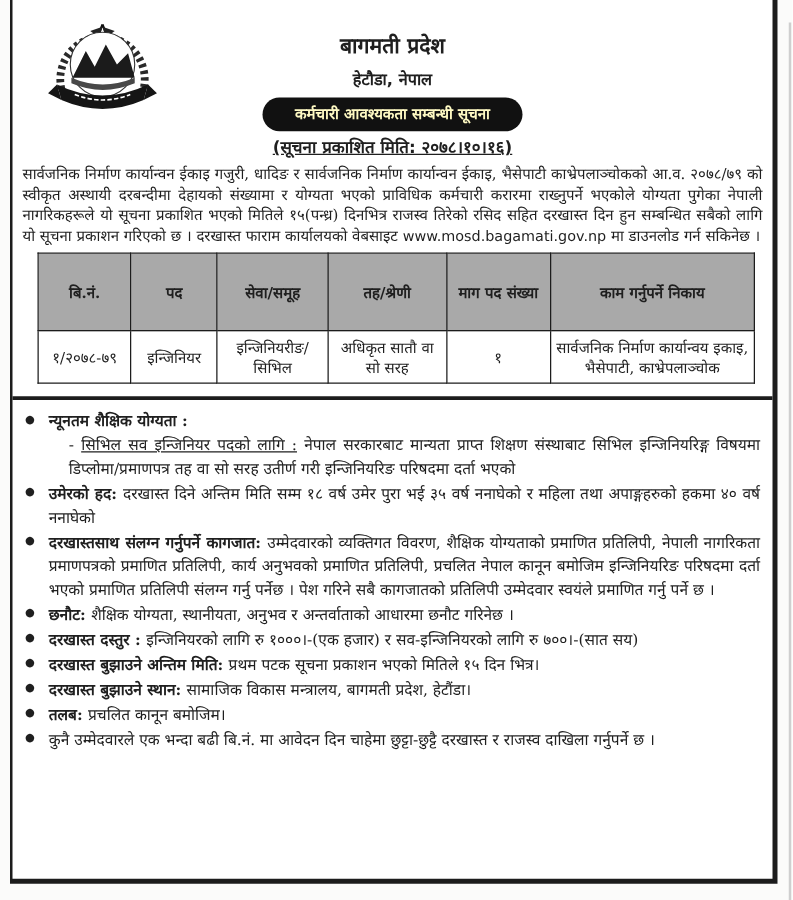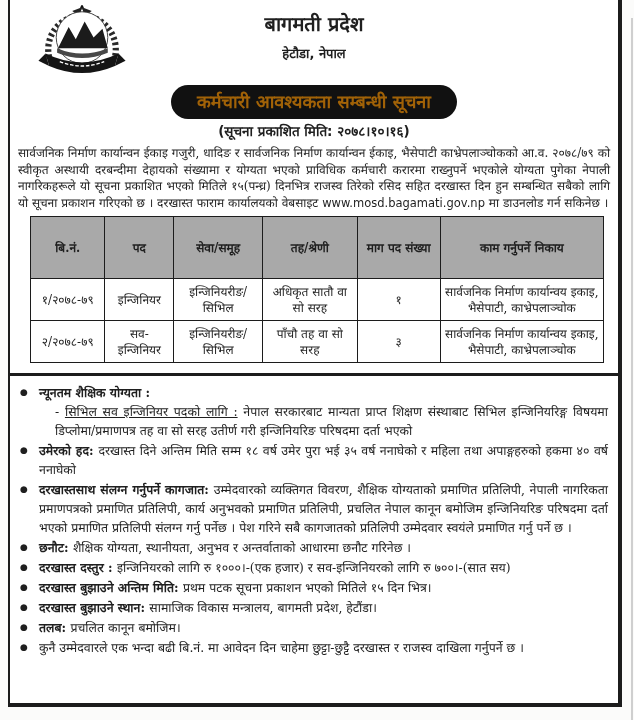--- a/index.html
+++ b/index.html
@@ -10,28 +10,28 @@
     position: absolute; left: 8px; top: -10px; right: 12px; bottom: 13px;
     background: #fff; border: solid #1c1c1c; border-width: 3px 4px 4px 2px;
     padding: 6px 0 0 0;
   }
   .scan-edge { position: absolute; right: 1px; top: 18px; bottom: 0; width: 2px; background: #cfcfcf; }
 
   
   .hdr { position: relative; text-align: center; }
   .emblem { position: absolute; left: 20px; top: -8px; width: 104px; height: 80px; }
   .ministry { font-size: 24px; font-weight: bold; line-height: 26px; margin-top: 2px; }
-  .province { font-size: 20px; font-weight: bold; margin-top: 11px; }
+  .province { font-size: 17px; font-weight: bold; margin-top: 25px; }
   .location { font-size: 13px; font-weight: bold; margin-top: 7px; }
   .pill {
-    display: inline-block; margin: 23px auto 0; padding: 4px 26px 6px;
-    background: #111111; color: #a16207; border-radius: 22px;
-    font-size: 18px; font-weight: bold;
+    display: inline-block; margin: 6px auto 0; padding: 4px 26px 6px;
+    background: #111111; color: #fef9c3; border-radius: 22px;
+    font-size: 12px; font-weight: bold;
   }
-  .pubdate { font-size: 13.5px; font-weight: bold; margin-top: 3px; }
+  .pubdate { font-size: 13.5px; font-weight: bold; margin-top: 3px; text-decoration: underline; }
 
   
   .intro {
     margin: 5px 8px 0 8px; font-size: 12px; line-height: 16.5px;
     text-align: justify; font-family: "DejaVu Serif", serif;
   }
   .intro .url { font-family: "DejaVu Sans", sans-serif; font-weight: normal; font-size: 11.5px; }
 
   
   table.vac {
@@ -104,28 +104,20 @@
       </thead>
     <tbody id="vt-body">
         <tr>
           <td>१/२०७८-७९</td>
           <td>इन्जिनियर</td>
           <td>इन्जिनियरीङ/सिभिल</td>
           <td>अधिकृत सातौ वा सो सरह</td>
           <td>१</td>
           <td>सार्वजनिक निर्माण कार्यान्वय इकाइ, भैसेपाटी, काभ्रेपलाञ्चोक</td>
         </tr>
-        <tr>
-          <td>२/२०७८-७९</td>
-          <td>सव-इन्जिनियर</td>
-          <td>इन्जिनियरीङ/सिभिल</td>
-          <td>पाँचौ तह वा सो सरह</td>
-          <td>३</td>
-          <td>सार्वजनिक निर्माण कार्यान्वय इकाइ, भैसेपाटी, काभ्रेपलाञ्चोक</td>
-        </tr>
       </tbody>
   </table>
 
   <div class="req-box">
     <ul id="req-list">
         <li>
           <span class="blt">●</span>
           <div class="txt"><b>न्यूनतम शैक्षिक योग्यता : </b><ul class="subs">
               <li>- <u>सिभिल सव इन्जिनियर पदको लागि :</u> नेपाल सरकारबाट मान्यता प्राप्त शिक्षण संस्थाबाट सिभिल इन्जिनियरिङ्ग विषयमा डिप्लोमा/प्रमाणपत्र तह वा सो सरह उतीर्ण गरी इन्जिनियरिङ परिषदमा दर्ता भएको</li>
             </ul></div>

